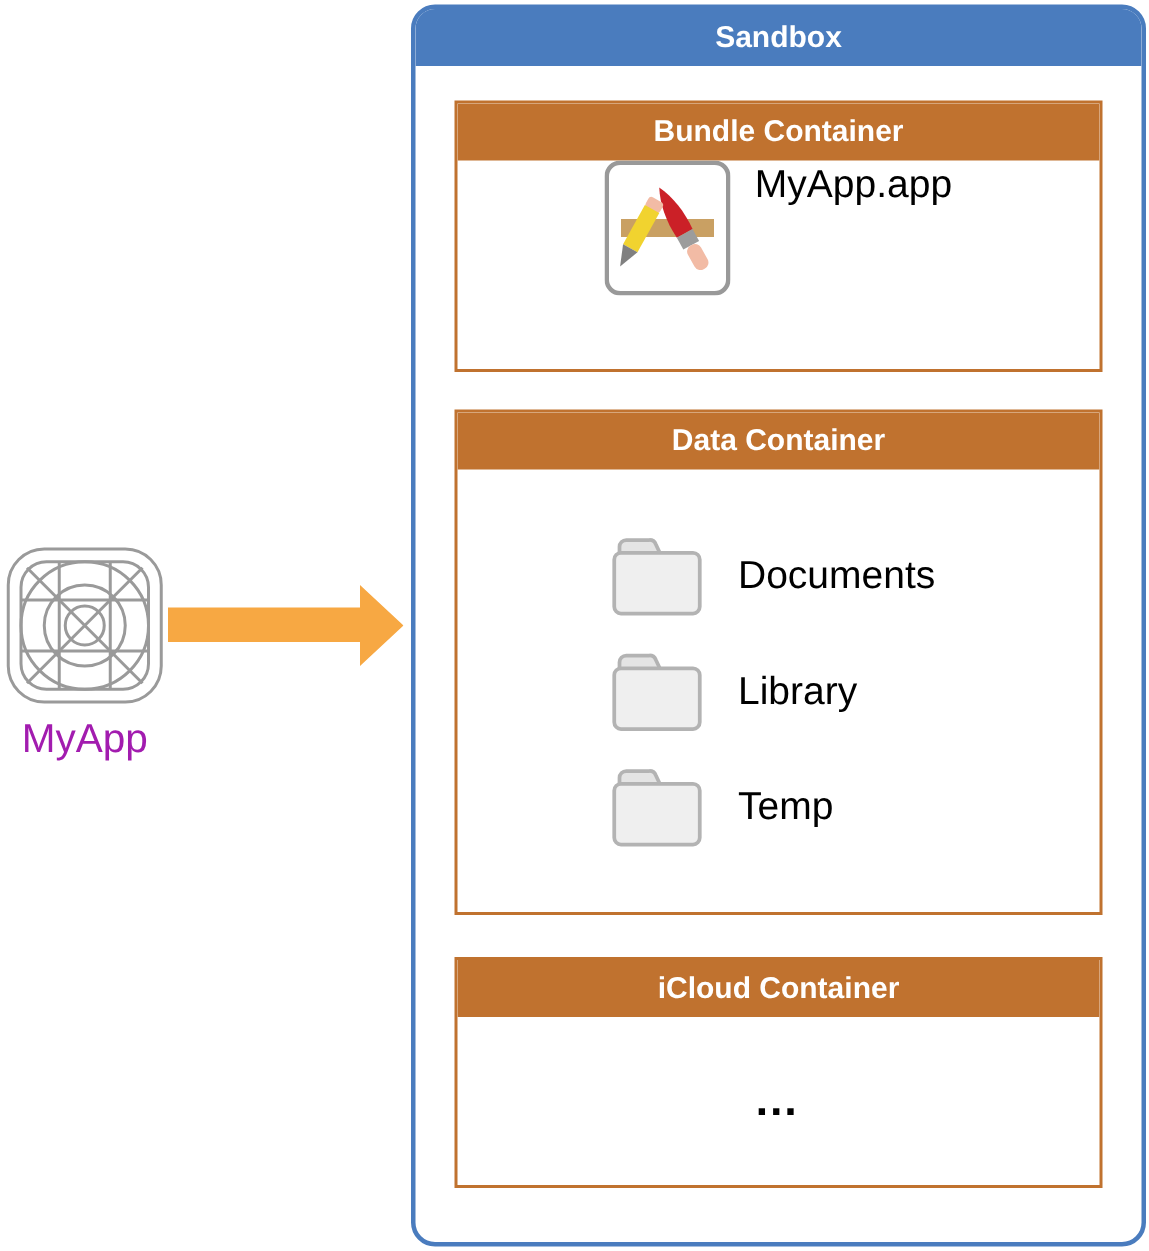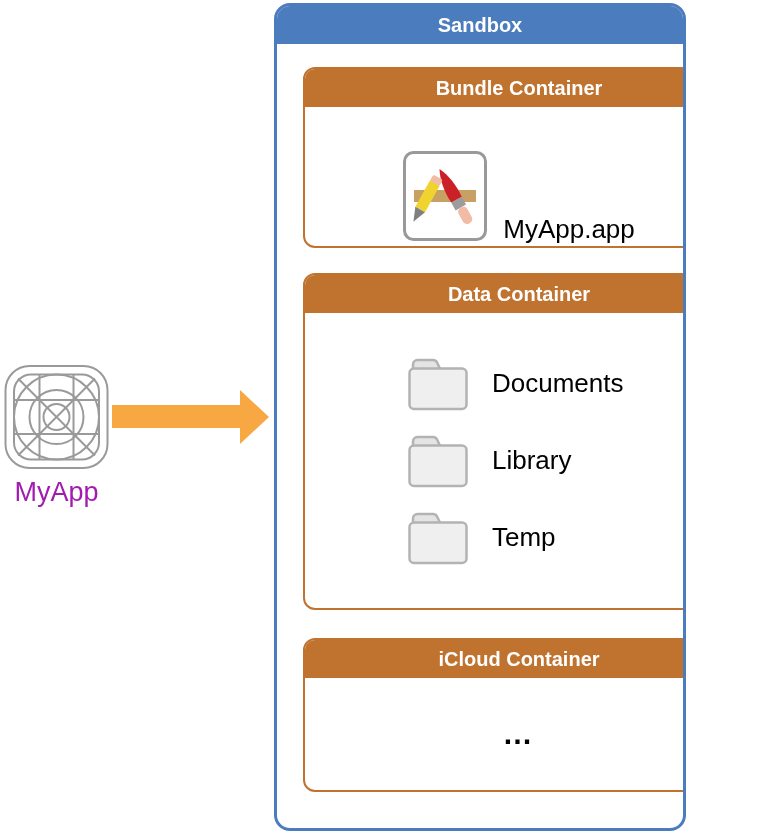--- a/index.html
+++ b/index.html
@@ -9,35 +9,35 @@
 
   
   .source-app { position:absolute; left:3px; top:364px; width:107px; text-align:center; }
   .source-app .icon-wrap { width:107px; height:106px; }
   .source-label { margin-top:7px; font-size:27px; color:#a21caf; letter-spacing:0; }
 
   
   .flow-arrow { position:absolute; left:112px; top:390px; width:157px; height:54px; }
 
   
-  .sandbox { position:absolute; left:274px; top:3px; width:412px; height:828px;
+  .sandbox { position:absolute; left:274px; top:3px; width:490px; height:828px;
              border:3px solid #4A7CBE; border-radius:16px; overflow:hidden; background:#fff; }
   .sandbox-header { height:38px; background:#4A7CBE; display:flex; align-items:center; justify-content:center;
                     color:#fff; font-weight:bold; font-size:20px; }
 
   
   .container-box { position:absolute; left:26px; width:432px; border:2.5px solid #C0722F;
-                   border-radius:12px; overflow:hidden; background:#fff; }
+                   border-radius:0; overflow:hidden; background:#fff; }
   .container-box.bundle { top:61px;  height:181px; }
   .container-box.data   { top:267px; height:337px; }
   .container-box.icloud { top:632px; height:154px; }
   .container-header { height:38px; background:#C0722F; display:flex; align-items:center; justify-content:center;
                       color:#fff; font-weight:bold; font-size:20px; }
 
-  .bundle-body { height:138px; display:flex; align-items:flex-end; justify-content:center; gap:16px; }
+  .bundle-body { height:138px; display:flex; align-items:flex-start; justify-content:center; gap:16px; }
   .bundle-app-name { font-size:26px; color:#000; }
 
   .data-body { padding-top:42px; }
   .folder-row { display:flex; align-items:center; gap:21px; margin-left:100px; margin-bottom:20px; }
   .folder-row .folder-icon { width:66px; height:57px; flex:0 0 auto; }
   .folder-label { font-size:26px; color:#000; }
 
   .icloud-body { height:111px; display:flex; align-items:center; justify-content:center; }
   .ellipsis { font-size:30px; font-weight:bold; color:#000; letter-spacing:3px; }
 </style>

